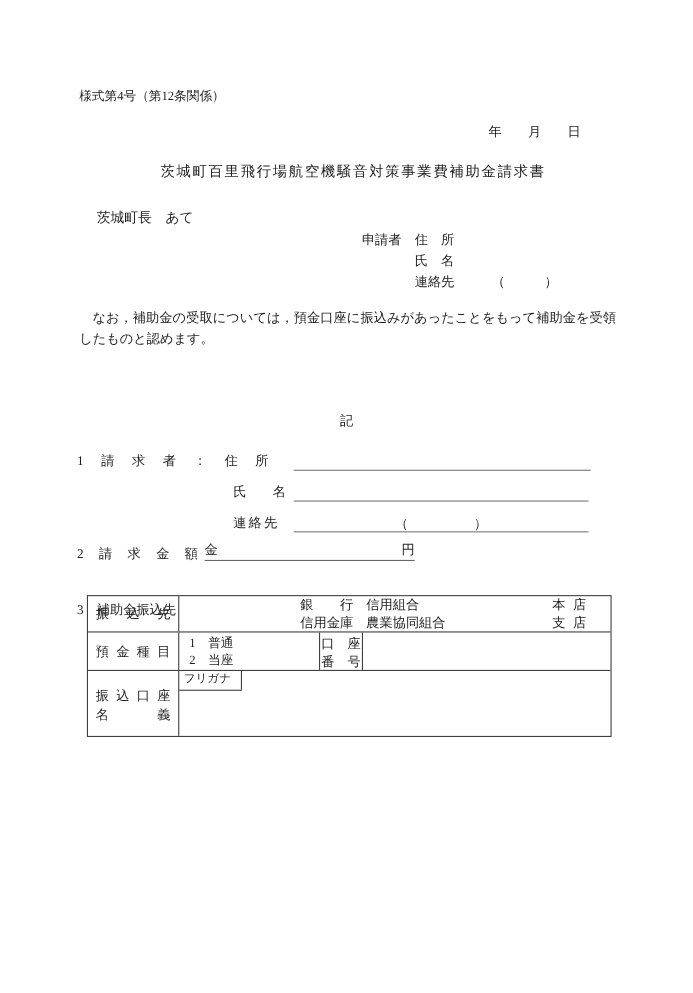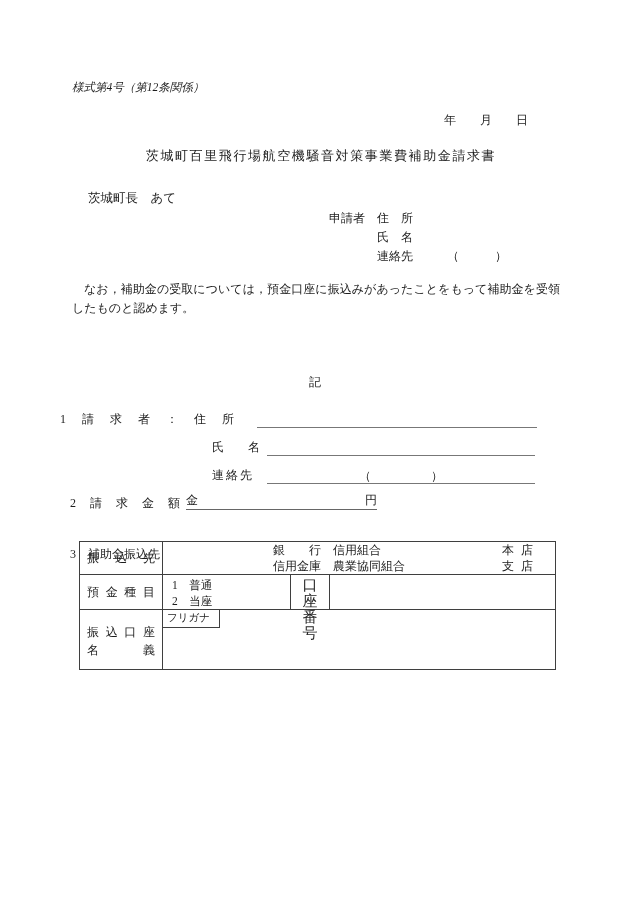--- a/index.html
+++ b/index.html
@@ -6,21 +6,21 @@
   body{background:#e8e8e8;}
   .page{
     position:relative;
     width:630px;height:903px;
     background:#ffffff;
     font-family:"Liberation Serif","DejaVu Serif",serif;
     color:#1d1d1d;
     overflow:hidden;
   }
   .abs{position:absolute;}
-  .fs11{font-size:11.5px;font-style:italic;}
+  .fs11{font-size:11.5px;}
   .fs12{font-size:12px;}
   .fs125{font-size:12.5px;}
   .title{
     left:12px;right:0;top:147px;
     text-align:center;
     font-size:13px;letter-spacing:1.6px;
   }
   .center{left:0;right:0;text-align:center;}
   .para{
     left:72px;top:280px;width:488px;
@@ -59,21 +59,21 @@
   .bankblock{margin-left:110px;line-height:15.5px;}
   .branchblock{position:absolute;right:20px;top:1px;line-height:15.5px;letter-spacing:2px;}
   .typecell{
     flex:none;width:128px;border-right:1px solid #3f3f3f;
     box-sizing:border-box;padding:2px 12px 0 9px;
     font-size:11.5px;line-height:16px;
   }
   .acctlblcell{
     flex:none;width:39px;border-right:1px solid #3f3f3f;
     box-sizing:border-box;text-align:center;
-    font-size:15px;line-height:16px;padding-top:2px;
+    font-size:12px;line-height:16px;padding-top:2px;
   }
   .r3right{flex:1;display:flex;flex-direction:row;}
   .furirow{display:flex;border-bottom:1px solid #3f3f3f;height:17px;}
   .furicell{
     flex:none;width:57px;border-right:1px solid #3f3f3f;
     box-sizing:border-box;font-size:10.5px;line-height:16px;padding-left:4px;
   }
   .notes{left:72px;top:679px;font-size:12.5px;}
   .notes .nitem{display:flex;padding-left:41px;line-height:21.4px;}
   .notes .nnum{flex:none;width:29px;}
@@ -99,21 +99,21 @@
       <span style="margin-left:34px;">（　　　）</span>
     </div>
   </div>
 
   <div class="abs para">
     <p>なお，補助金の受取については，預金口座に振込みがあったことをもって補助金を受領したものと認めます。</p>
   </div>
 
   <div class="abs center fs12" style="top:374px;">記</div>
 
-  <div class="abs fillrow" style="left:60px;right:93px;top:412px;">
+  <div class="abs fillrow" style="left:70px;right:93px;top:412px;">
     <span class="lbl" style="width:197px;">1　請　求　者　：　住　所</span>
     <span class="line"></span>
   </div>
   <div class="abs fillrow" style="left:212px;right:95px;top:440px;">
     <span class="lbl" style="width:55px;letter-spacing:6px;">氏　名</span>
     <span class="line"></span>
   </div>
   <div class="abs fillrow" style="left:212px;right:95px;top:468px;">
     <span class="lbl" style="width:55px;">連絡先</span>
     <span class="line">（　　　　　）</span>

